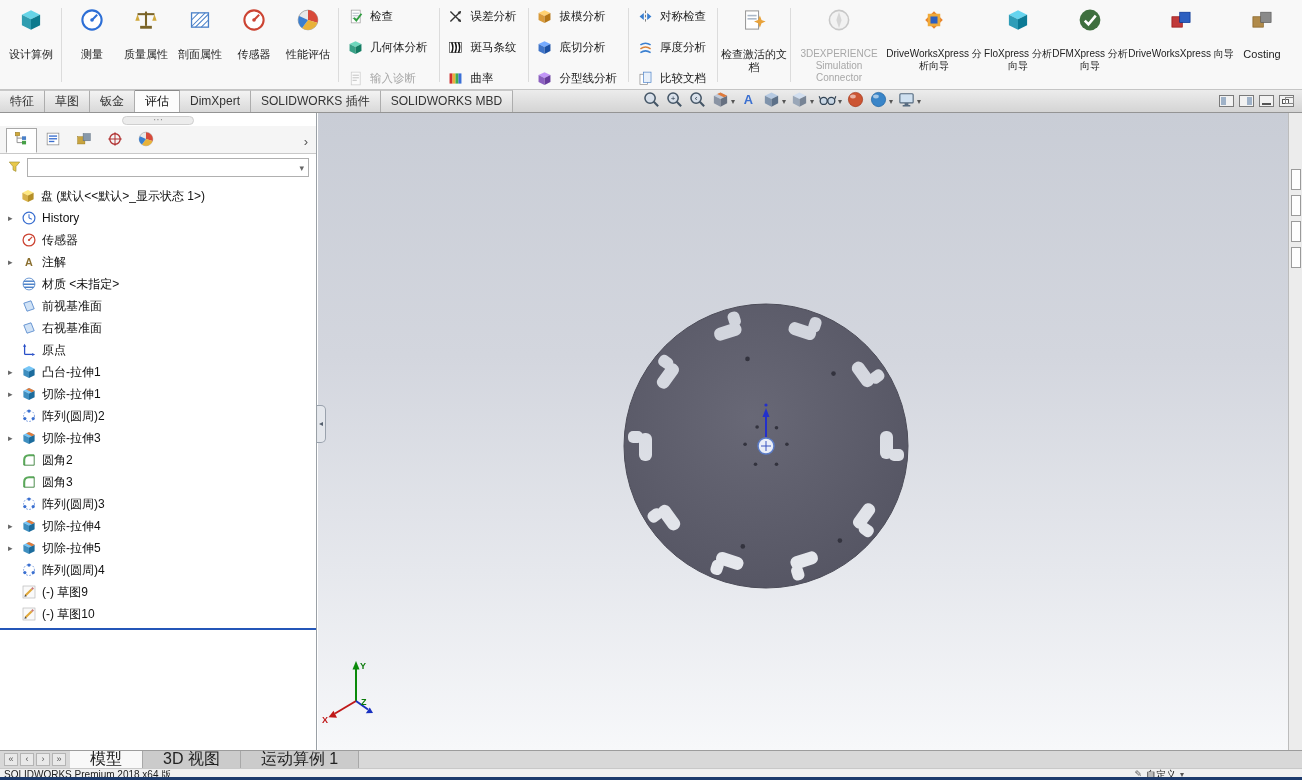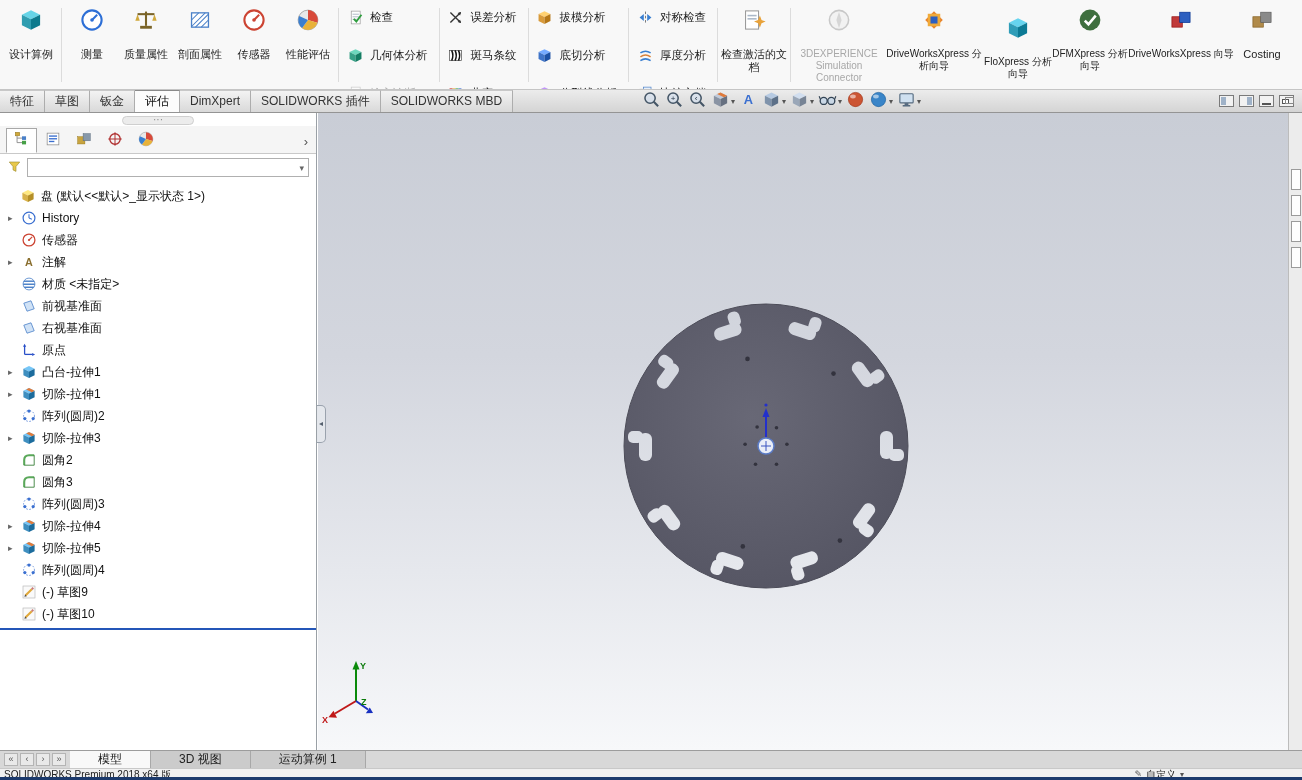--- a/index.html
+++ b/index.html
@@ -10,21 +10,21 @@
   
   .ribbon{position:absolute;left:0;top:0;width:1302px;height:90px;background:#f8f8f8;border-bottom:1px solid #c5c5c5;display:flex;align-items:stretch;flex-wrap:nowrap;overflow:hidden;padding:3px 2px 2px 4px;}
   .rb-sep{width:1px;background:#dcdcdc;margin:5px 3px;flex:0 0 1px;}
   .rb-large{flex:0 0 auto;width:54px;display:flex;flex-direction:column;align-items:center;padding-top:4px;gap:15px;text-align:center;font-size:11px;line-height:1.2;cursor:default;}
   .rb-large .ic{width:26px;height:26px;display:flex;align-items:center;justify-content:center;}
   .rb-large .rb-label{width:100%;word-break:break-word;}
   .rb-large.lat{font-size:10px;}
   .rb-large.disabled{color:#a8a8a8;}
   .rb-large.disabled .ic,.rb-small.disabled .ic{filter:grayscale(1);opacity:.5;}
   .rb-caret{font-size:8px;color:#555;line-height:8px;}
-  .rb-stack{flex:0 0 auto;display:flex;flex-direction:column;justify-content:flex-start;padding-top:5px;gap:20px;}
+  .rb-stack{flex:0 0 auto;display:flex;flex-direction:column;justify-content:flex-end;padding-top:5px;gap:13px;}
   .rb-small{display:flex;align-items:center;gap:6px;font-size:11.5px;height:23px;padding:0 8px 0 4px;white-space:nowrap;cursor:default;}
   .rb-small .ic{width:18px;height:18px;display:flex;align-items:center;justify-content:center;}
   .rb-small.disabled{color:#a8a8a8;}
 
   
   .tabrow{position:absolute;top:90px;left:0;width:1302px;height:23px;background:linear-gradient(#ececec,#d4d4d4);border-bottom:1px solid #949494;}
   .cmd-tabs{position:absolute;left:0;top:0;height:100%;display:flex;align-items:flex-end;}
   .cmd-tab{padding:0 10px;line-height:21px;font-size:12px;color:#333;background:linear-gradient(#f3f3f3,#d9d9d9);border-right:1px solid #adadad;border-top:1px solid #c8c8c8;cursor:default;white-space:nowrap;}
   .cmd-tab.active{background:#fcfcfc;border-top:1px solid #8a8a8a;color:#111;}
   .hud{position:absolute;left:642px;top:0;height:100%;display:flex;align-items:center;gap:4px;}
@@ -60,21 +60,21 @@
   .viewport{position:absolute;left:318px;top:0;width:970px;height:637px;background:linear-gradient(180deg,#c9cdd6 0%,#d3d6de 38%,#e6e8ed 72%,#f7f8fa 100%);overflow:hidden;}
   .viewport svg.scene{position:absolute;left:0;top:0;}
   .splitter-handle{position:absolute;left:317px;top:292px;width:9px;height:38px;background:#e4e7ec;border:1px solid #9aa2ad;border-left:none;border-radius:0 5px 5px 0;color:#55606e;font-size:8px;line-height:36px;text-align:center;cursor:pointer;z-index:5;}
   .right-strip{position:absolute;right:0;top:0;width:14px;height:637px;background:#ececec;border-left:1px solid #bcbcbc;display:flex;flex-direction:column;align-items:center;padding-top:56px;gap:5px;}
   .tp-tab{width:10px;height:21px;border:1px solid #9a9a9a;background:#fdfdfd;cursor:pointer;}
 
   
   .bottom-bar{position:absolute;top:750px;left:0;width:1302px;height:18px;background:#d8d8d8;border-top:1px solid #9c9c9c;display:flex;align-items:stretch;}
   .bb-nav{display:flex;align-items:center;padding:0 4px;gap:2px;}
   .bb-nav span{width:14px;height:13px;line-height:11px;text-align:center;border:1px solid #b4b4b4;background:#e9e9e9;color:#555;font-size:9px;cursor:pointer;}
-  .bb-tab{padding:0 28px;display:flex;align-items:center;font-size:12px;border-right:1px solid #a8a8a8;background:#cbcbcb;color:#222;cursor:pointer;}
+  .bb-tab{padding:0 20px;display:flex;align-items:center;font-size:16px;border-right:1px solid #a8a8a8;background:#cbcbcb;color:#222;cursor:pointer;}
   .bb-tab.active{background:#f8f8f8;}
 
   
   .status-bar{position:absolute;top:768px;left:0;width:1302px;height:12px;background:#f0f0f0;border-top:1px solid #c8c8c8;font-size:10px;color:#222;}
   .status-left{position:absolute;left:4px;top:0;line-height:11px;}
   .status-right{position:absolute;right:118px;top:0;line-height:11px;display:flex;gap:4px;align-items:center;}
   .status-right .pen{color:#555;font-size:9px;}
   .status-right .car{font-size:8px;color:#555;}
   .taskbar-strip{position:absolute;top:777px;left:0;width:1302px;height:3px;background:#1c3a6c;}
 </style>
@@ -307,21 +307,21 @@
       <div class="rb-large lat" style="width: 100px;">
         <span class="ic">
           <svg width="26" height="26" viewBox="0 0 20 20" aria-hidden="true">
             <rect x="5.2" y="5.2" width="9.6" height="9.6" fill="#e8832a" transform="rotate(45 10 10)"></rect>
             <rect x="5.2" y="5.2" width="9.6" height="9.6" fill="#f0aa3a"></rect>
             <rect x="7.3" y="7.3" width="5.4" height="5.4" fill="#2d5fc0"></rect>
           </svg>
         </span>
         <div class="rb-label">DriveWorksXpress 分析向导</div>
       </div>
-      <div class="rb-large lat" style="width: 68px; justify-content: center;">
+      <div class="rb-large lat" style="width: 68px;">
         <span class="ic">
           <svg width="26" height="26" viewBox="0 0 20 20" aria-hidden="true">
             <polygon points="10,2.5 17,6 10,9.5 3,6" fill="rgb(102,212,239)"></polygon>
             <polygon points="3,6 10,9.5 10,17.5 3,14" fill="#2f9db8"></polygon>
             <polygon points="17,6 10,9.5 10,17.5 17,14" fill="rgb(12,122,149)"></polygon>
           </svg>
         </span>
         <div class="rb-label">FloXpress 分析向导</div>
       </div>
       <div class="rb-large lat" style="width: 76px;">

